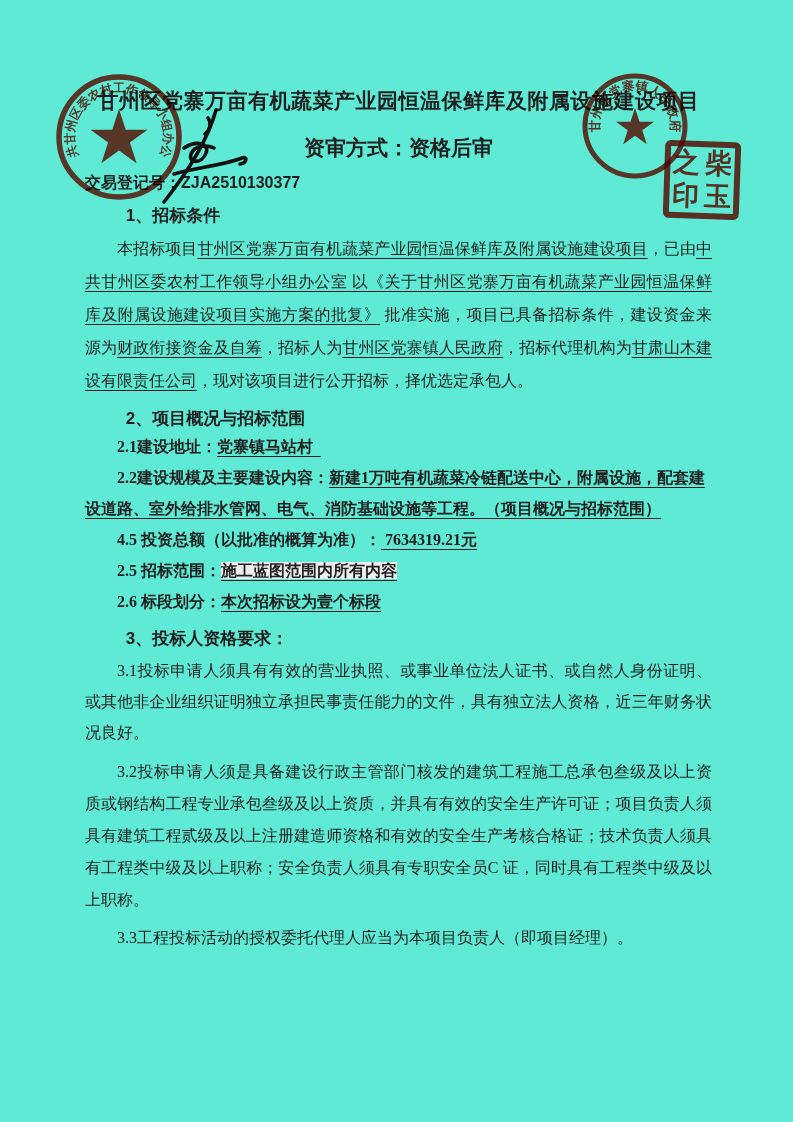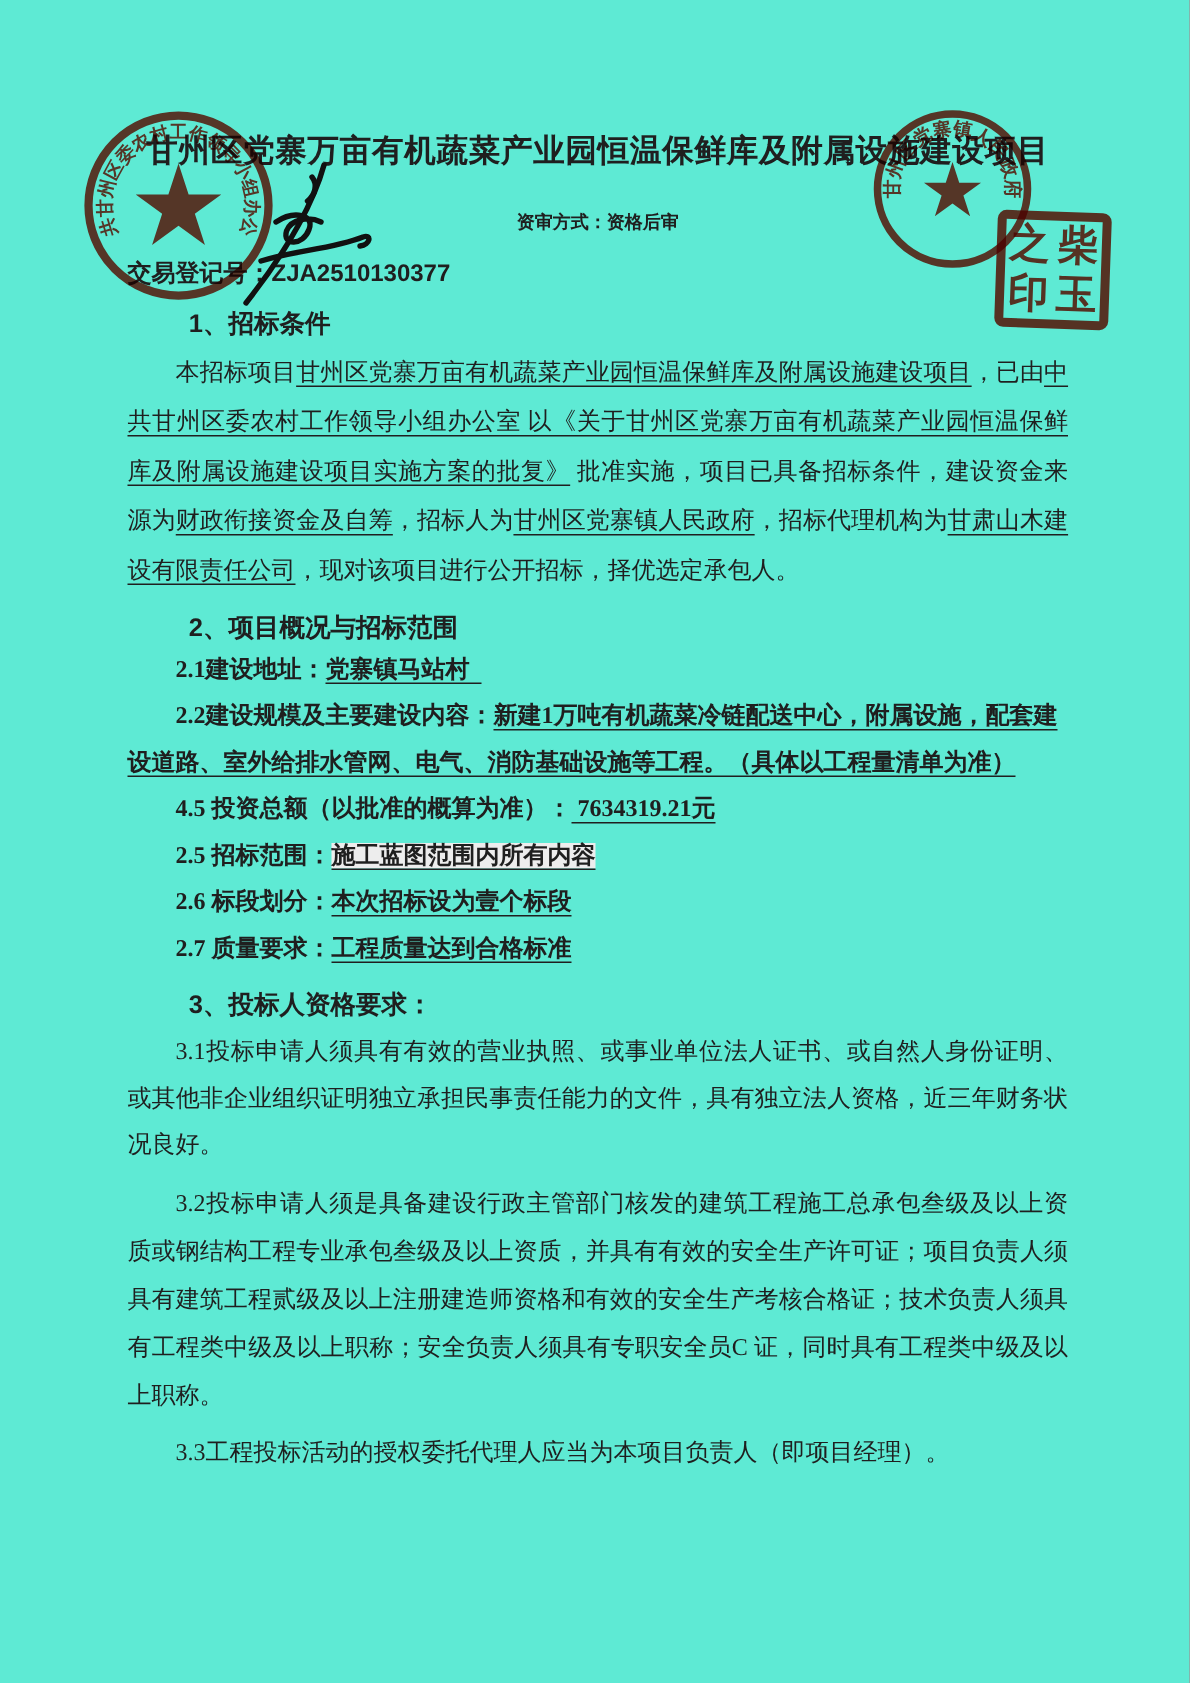--- a/index.html
+++ b/index.html
@@ -23,21 +23,21 @@
     font-weight:bold;
     font-size:21px;
     line-height:30px;
     text-align:center;
     letter-spacing:0.5px;
     margin:0;
   }
   .sub1{
     font-family:"Liberation Sans","DejaVu Sans",sans-serif;
     font-weight:bold;
-    font-size:12px;
+    font-size:21px;
     line-height:24px;
     text-align:center;
     margin:20px 0 0 0;
   }
   .sub2{
     font-family:"Liberation Sans","DejaVu Sans",sans-serif;
     font-weight:bold;
     font-size:16px;
     line-height:22px;
     margin:12px 0 0 0;
@@ -116,25 +116,24 @@
     <p class="sub1">资审方式：资格后审</p>
     <p class="sub2">交易登记号：ZJA2510130377</p>
 
     <p class="sec-h">1、招标条件</p>
 
     <p class="body-p"><span>本招标项目</span><span class="u">甘州区党寨万亩有机蔬菜产业园恒温保鲜库及附属设施建设项目</span><span>，已由</span><span class="u pre">中共甘州区委农村工作领导小组办公室 以《关于甘州区党寨万亩有机蔬菜产业园恒温保鲜库及附属设施建设项目实施方案的批复》</span><span class="pre"> 批准实施，项目已具备招标条件，建设资金来源为</span><span class="u">财政衔接资金及自筹</span><span>，招标人为</span><span class="u">甘州区党寨镇人民政府</span><span>，招标代理机构为</span><span class="u">甘肃山木建设有限责任公司</span><span>，现对该项目进行公开招标，择优选定承包人。</span></p>
 
     <p class="sec-h">2、项目概况与招标范围</p>
 
     <p class="item"><span>2.1建设地址：</span><span class="u pre">党寨镇马站村  </span></p>
-    <p class="item"><span>2.2建设规模及主要建设内容：</span><span class="u">新建1万吨有机蔬菜冷链配送中心，附属设施，配套建设道路、室外给排水管网、电气、消防基础设施等工程。（具体以工程量清单为准）</span></p>
+    <p class="item"><span>2.2建设规模及主要建设内容：</span><span class="u">新建1万吨有机蔬菜冷链配送中心，附属设施，配套建设道路、室外给排水管网、电气、消防基础设施等工程。（项目概况与招标范围）</span></p>
     <p class="item"><span class="pre">4.5 投资总额（以批准的概算为准）：</span><span class="u pre"> 7634319.21元</span></p>
     <p class="item"><span class="pre">2.5 招标范围：</span><span class="u shade">施工蓝图范围内所有内容</span></p>
     <p class="item"><span class="pre">2.6 标段划分：</span><span class="u">本次招标设为壹个标段</span></p>
-    <p class="item"><span class="pre">2.7 质量要求：</span><span class="u">工程质量达到合格标准</span></p>
 
     <p class="sec-h">3、投标人资格要求：</p>
 
     <p class="p3">3.1投标申请人须具有有效的营业执照、或事业单位法人证书、或自然人身份证明、或其他非企业组织证明独立承担民事责任能力的文件，具有独立法人资格，近三年财务状况良好。</p>
     <p class="p3 p3b">3.2投标申请人须是具备建设行政主管部门核发的建筑工程施工总承包叁级及以上资质或钢结构工程专业承包叁级及以上资质，并具有有效的安全生产许可证；项目负责人须具有建筑工程贰级及以上注册建造师资格和有效的安全生产考核合格证；技术负责人须具有工程类中级及以上职称；安全负责人须具有专职安全员C 证，同时具有工程类中级及以上职称。</p>
     <p class="p3" style="margin-top:6px">3.3工程投标活动的授权委托代理人应当为本项目负责人（即项目经理）。</p>
   </div>
 
   <svg class="seal" style="left:54px;top:72px" width="130" height="130" viewBox="0 0 130 130">
     <circle cx="65" cy="65" r="60" fill="none" stroke="#e42b1e" stroke-width="5.5"></circle>

